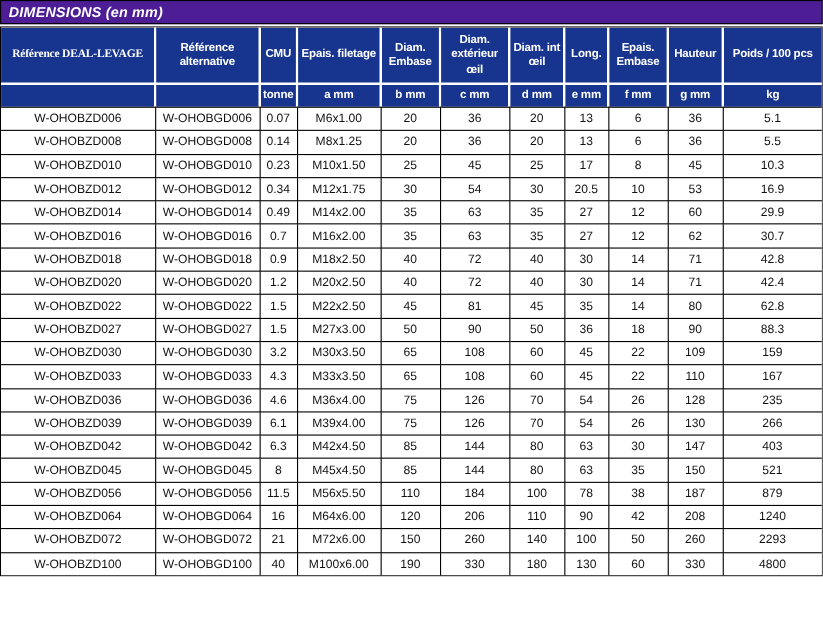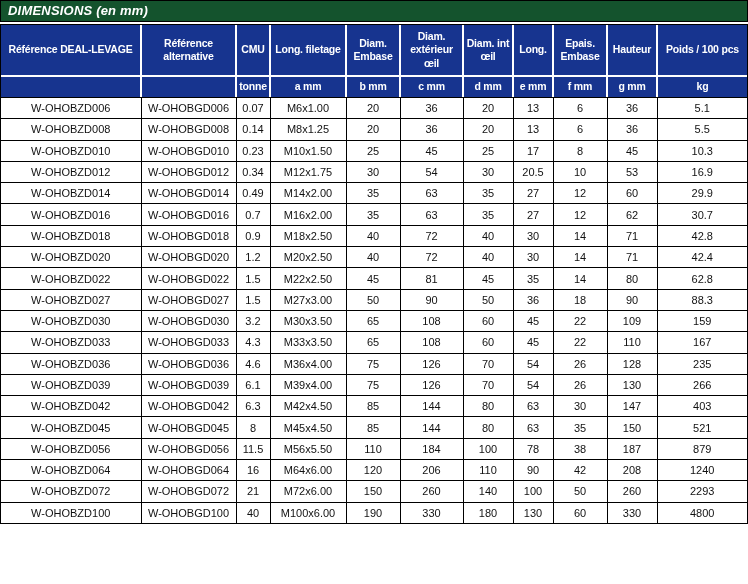--- a/index.html
+++ b/index.html
@@ -3,21 +3,21 @@
 <meta charset="utf-8">
 <style>
   html, body { margin: 0; padding: 0; background: #ffffff; }
   body { font-family: "Liberation Sans", sans-serif; }
   .sheet { width: 748px; }
 
   .title-bar {
     box-sizing: border-box;
     width: 748px;
     height: 22px;
-    background: #14532d;
+    background: #4c1d95;
     border: 1px solid #000000;
     color: #ffffff;
     font-size: 13px;
     font-weight: bold;
     font-style: italic;
     line-height: 20px;
     padding-left: 7px;
     letter-spacing: 0.2px;
   }
 
@@ -40,21 +40,21 @@
     text-align: center;
     vertical-align: middle;
     border: 2px solid #ffffff;
     padding: 2px 1px;
     line-height: 1.25;
     letter-spacing: -0.2px;
     overflow: hidden;
   }
   .hdr tr.main th { height: 46px; border-top: 0; }
   .hdr tr.units th { height: 16px; }
-  .hdr th:first-child { border-left: 0; }
+  .hdr th:first-child { border-left: 0; font-family: Liberation Serif, serif; }
   .hdr th:last-child { border-right: 0; }
   .hdr tr.units th { border-bottom: 0; margin-top: 44px; }
 
   
   .data td {
     background: #ffffff;
     border: 1px solid #000000;
     font-size: 11px;
     color: #111111;
     text-align: center;
@@ -91,21 +91,21 @@
           <col style="width: 40px;">
           <col style="width: 54px;">
           <col style="width: 50px;">
           <col style="width: 90px;">
         </colgroup>
       <thead>
         <tr class="main" id="hdr-main">
             <th>Référence DEAL-LEVAGE</th>
             <th>Référence alternative</th>
             <th>CMU</th>
-            <th>Long. filetage</th>
+            <th>Epais. filetage</th>
             <th>Diam. Embase</th>
             <th>Diam. extérieur œil</th>
             <th>Diam. int œil</th>
             <th>Long.</th>
             <th>Epais. Embase</th>
             <th>Hauteur</th>
             <th>Poids / 100 pcs</th>
           </tr>
         <tr class="units" id="hdr-units">
             <th></th>

